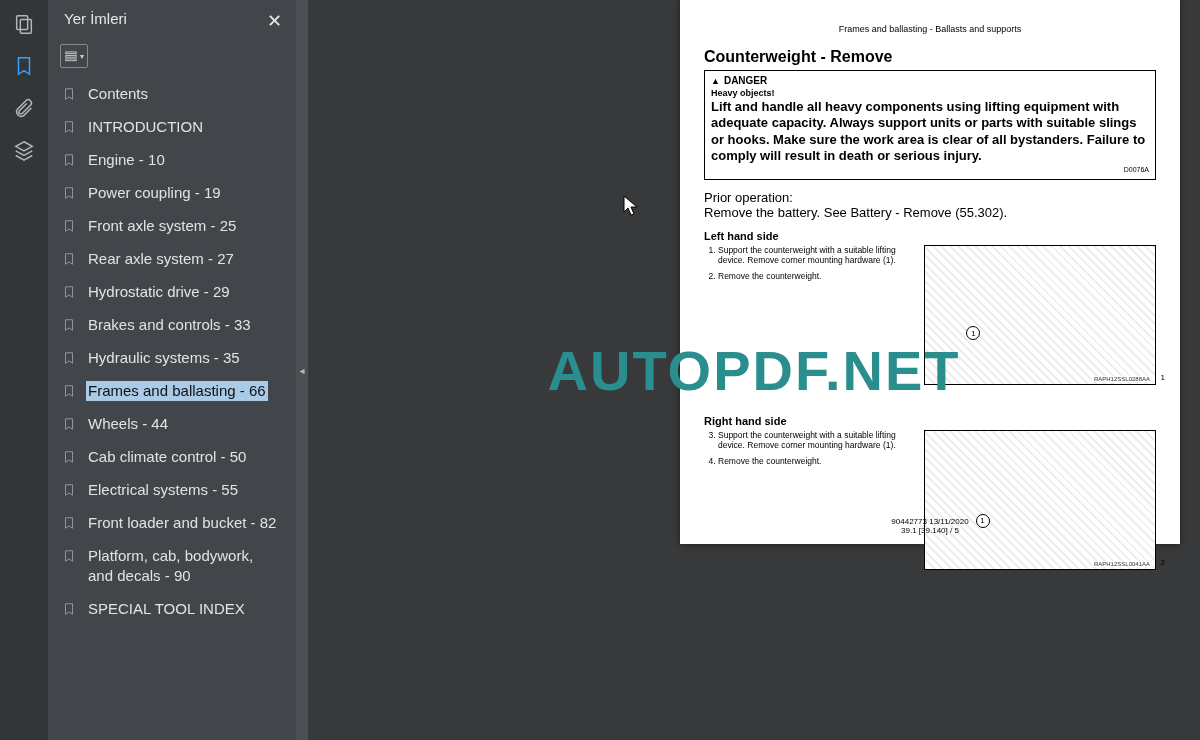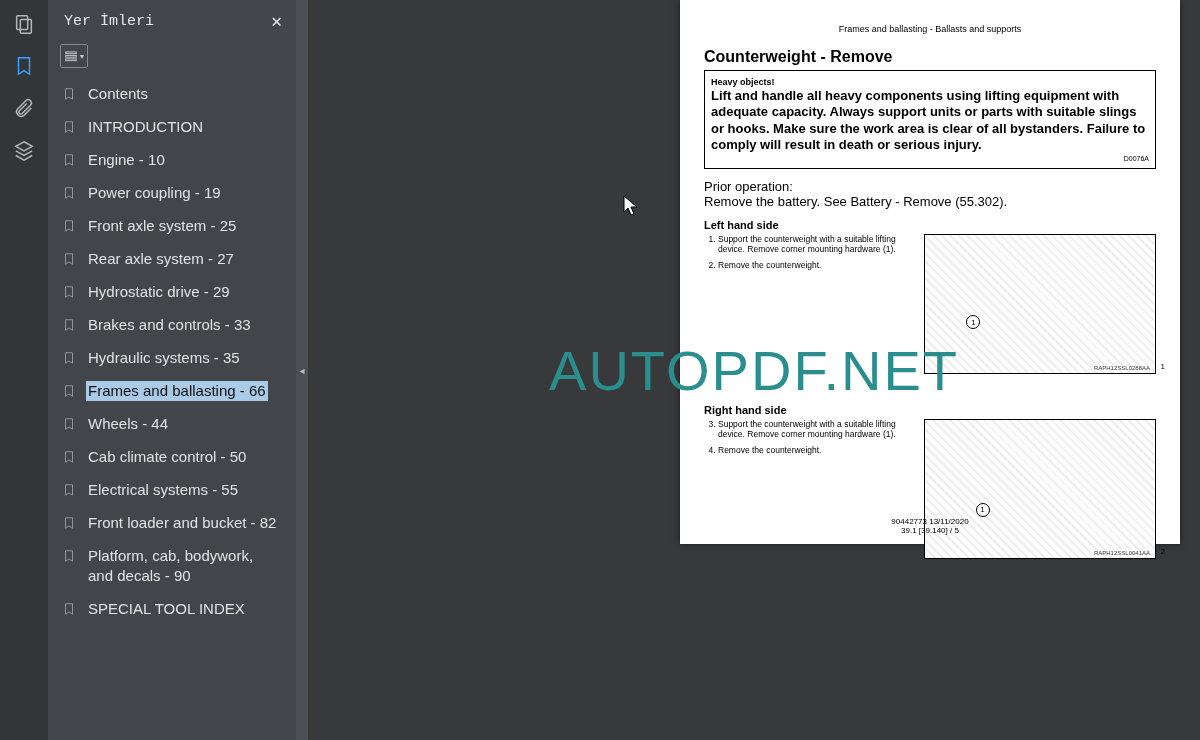--- a/index.html
+++ b/index.html
@@ -24,26 +24,25 @@
   .panel {
     width: 248px;
     background: #42464a;
     color: #d9d9d9;
     display: flex;
     flex-direction: column;
     position: relative;
   }
   .panel-header {
     display: flex;
-    align-items: center;
+    align-items: flex-start;
     justify-content: space-between;
     padding: 10px 14px 8px 16px;
     font-size: 15px;
     color: #e6e6e6;
-    font-family: Liberation Mono, monospace;
   }
   .panel-header .close { cursor: pointer; font-size: 18px; color: #e6e6e6; }
   .panel-tools {
     padding: 4px 10px 8px 12px;
     display: flex;
     align-items: center;
   }
   .panel-tools .opt {
     width: 28px; height: 24px;
     border: 1px solid #888; border-radius: 2px;
@@ -99,21 +98,21 @@
     flex: 1;
     background: #38393a;
     position: relative;
     overflow: hidden;
   }
   .watermark {
     position: absolute;
     top: 50%; left: 50%;
     transform: translate(-50%, -50%);
     font-size: 56px;
-    font-weight: 400;
+    font-weight: 700;
     letter-spacing: 2px;
     color: #2a8e8e;
     font-family: Arial, sans-serif;
     pointer-events: none;
     z-index: 5;
     white-space: nowrap;
   }
   .cursor {
     position: absolute;
     top: 195px; left: 315px;
@@ -319,20 +318,21 @@
     <svg viewBox="0 0 16 22">
         <path d="M1 1 L1 17 L5 13 L8 20 L11 19 L8 12 L14 12 Z" fill="#fff" stroke="#000" stroke-width="1"></path>
       </svg>
   </div>
 
   <div class="page">
     <div class="breadcrumb">Frames and ballasting - Ballasts and supports</div>
     <h1>Counterweight - Remove</h1>
 
     <div class="danger-box">
+      <div class="danger-hd">DANGER</div>
       <div class="heavy">Heavy objects!</div>
       <div class="body">Lift and handle all heavy components using lifting equipment with adequate capacity. Always support units or parts with suitable slings or hooks. Make sure the work area is clear of all bystanders. Failure to comply will result in death or serious injury.</div>
       <div class="code">D0076A</div>
     </div>
 
     <div class="prior">
       <span>Prior operation:</span><br>
       <span>Remove the battery. See Battery - Remove (55.302).</span>
     </div>
 

